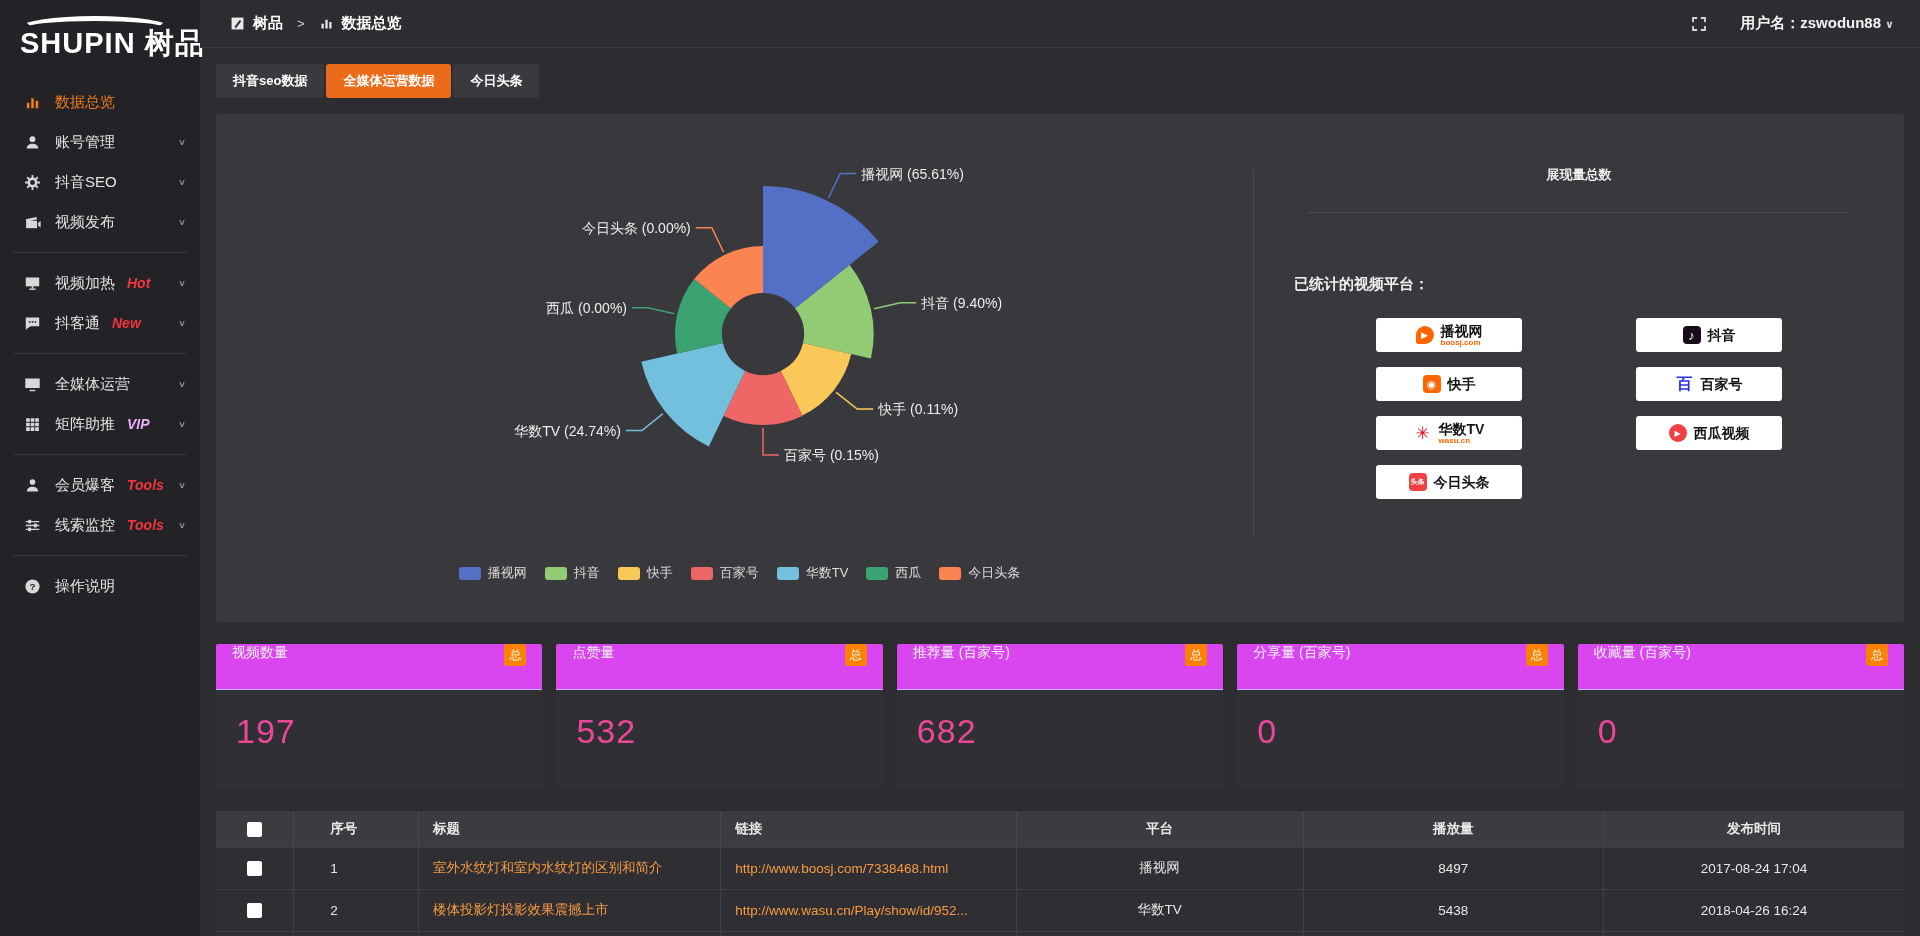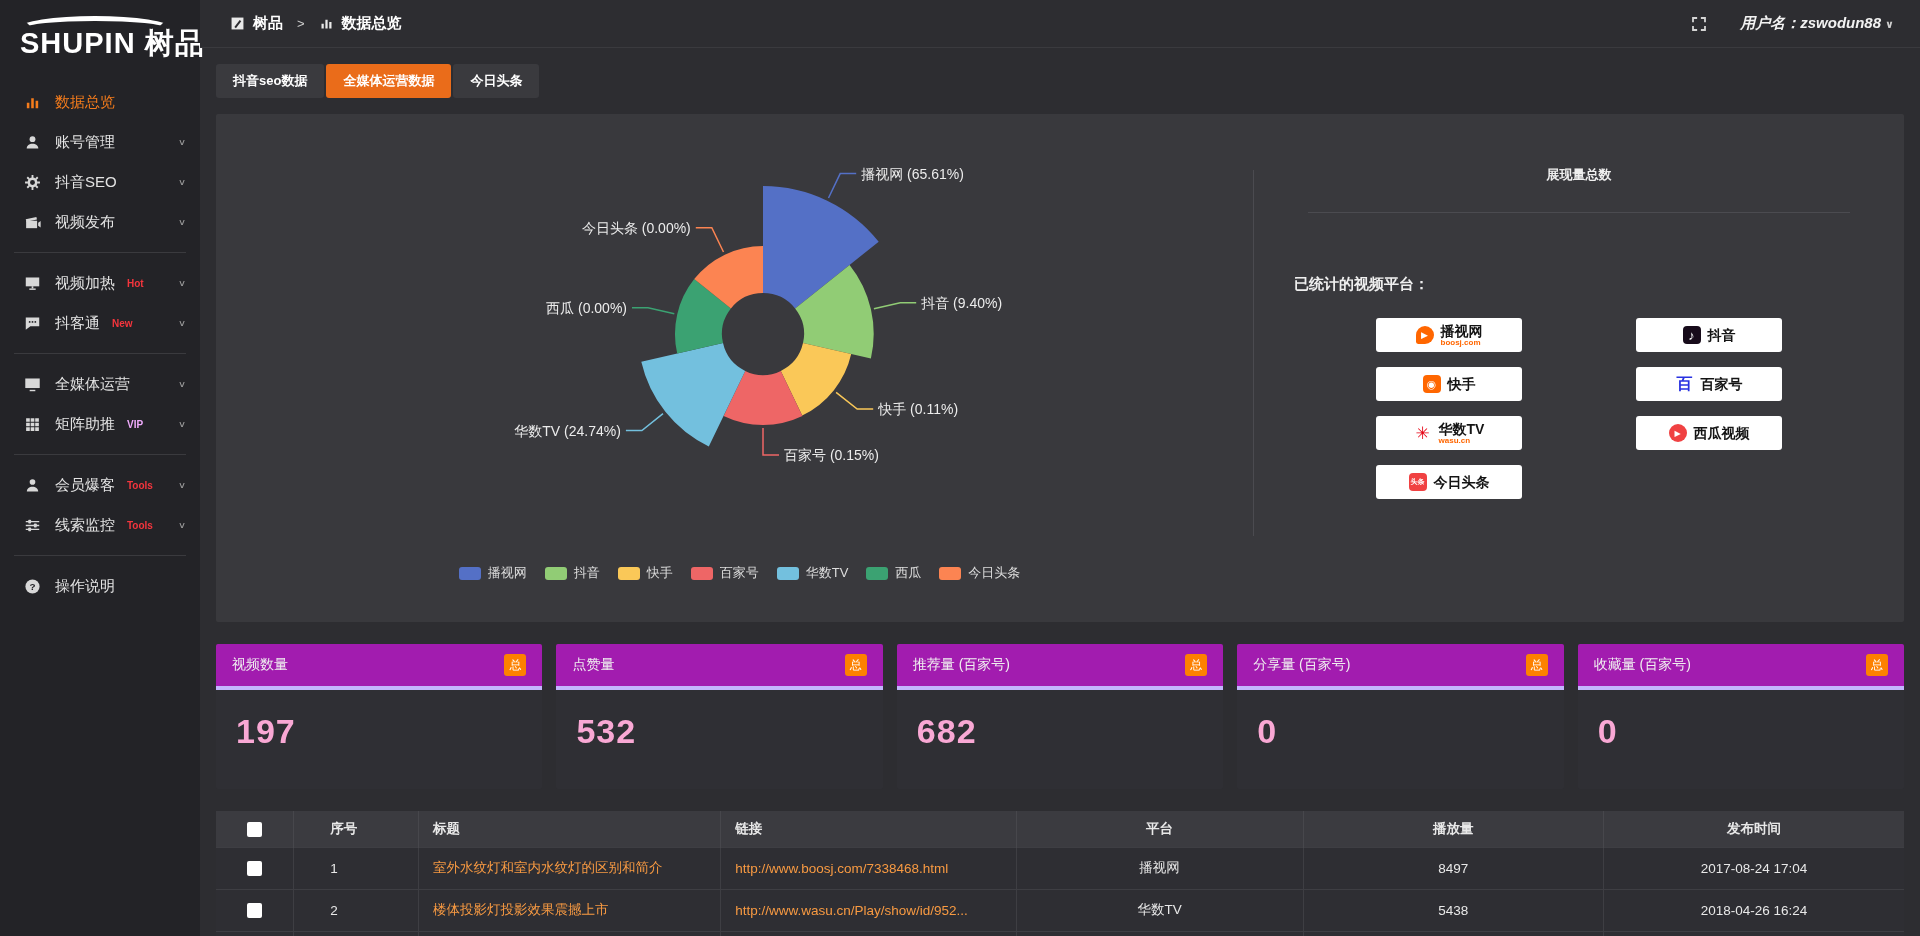--- a/index.html
+++ b/index.html
@@ -12,34 +12,34 @@
   .logo { padding:16px 0 10px 20px; }
   .logo-arc { width:150px; height:24px; border:5px solid transparent; border-top-color:#fff; border-radius:50%; margin-bottom:-16px; }
   .logo-text { font-size:29px; font-weight:900; color:#fff; letter-spacing:1px; white-space:nowrap; }
   .nav { flex:1; padding-top:8px; }
   .nav-item { height:40px; display:flex; align-items:center; padding:0 14px 0 24px; cursor:pointer; font-size:15px; color:#e3e3e3; }
   .nav-item .nav-icon { width:17px; height:17px; margin-right:14px; display:inline-flex; color:#d8d8d8; }
   .nav-item .nav-icon svg { width:17px; height:17px; }
   .nav-item.active { color:#f57c1c; }
   .nav-item.active .nav-icon { color:#f57c1c; }
   .nav-label { font-weight:400; }
-  .nav-tag { font-weight:700; font-size:10px; margin-left:12px; }
+  .nav-tag { font-style:italic; font-weight:700; font-size:14px; margin-left:12px; }
   .nav-tag.red { color:#f5353d; }
   .nav-tag.gold { color:#f0abfc; }
   .chev { margin-left:auto; font-size:11px; color:#9a9a9a; transform:scaleY(.8); }
   .nav-divider { height:1px; background:#3a3a3e; margin:10px 14px; }
 
   
   .main { flex:1; display:flex; flex-direction:column; min-width:0; }
   .topbar { height:48px; flex:0 0 48px; display:flex; align-items:center; padding:0 26px 0 30px; background:#2d2d31; border-bottom:1px solid #3a3a3e; }
   .crumb { display:flex; align-items:center; gap:8px; font-size:15px; font-weight:700; color:#fff; }
   .crumb .c-icon { width:15px; height:15px; display:inline-flex; color:#e9e9e9; }
   .crumb .c-icon svg { width:15px; height:15px; }
   .crumb-sep { color:#cfcfcf; font-size:13px; margin:0 6px; font-weight:400; }
-  .top-right { margin-left:auto; display:flex; align-items:center; gap:32px;font-style:italic; }
+  .top-right { margin-left:auto; display:flex; align-items:center; gap:32px; }
   .fs-icon { width:18px; height:18px; color:#d5d5d5; cursor:pointer; display:inline-flex; }
   .fs-icon svg { width:18px; height:18px; }
   .username { font-size:15px; font-weight:700; color:#f2f2f2; cursor:pointer; }
   .username .chev { font-size:11px; margin-left:4px; color:#cfcfcf; }
 
   
   .content { padding:14px 16px 0; flex:1; }
   .tabs { display:flex; gap:2px; margin:2px 0 16px; }
   .tab { height:34px; padding:0 17px; display:flex; align-items:center; background:#3a3a3e; color:#fff; font-size:13px; font-weight:700; border-radius:3px; cursor:pointer; border:none; }
   .tab.active { background:#ea6c1a; }
@@ -65,24 +65,24 @@
   .b-icon.douyin { background:#170b1a; font-size:13px; }
   .b-icon.kuaishou { background:#f60; font-size:11px; }
   .b-icon.baijiahao { background:transparent; color:#2932e1; font-size:16px; }
   .b-icon.wasu { background:transparent; color:#e60012; font-size:17px; }
   .b-icon.xigua { background:#f04142; border-radius:50%; font-size:8px; }
   .b-icon.toutiao { background:#f04142; font-size:7px; letter-spacing:0; }
 
   
   .cards { display:flex; gap:14px; margin-top:22px; }
   .card { flex:1; height:145px; background:#2f2f34; border-radius:2px; overflow:hidden; }
-  .card-head { height:46px; background:#a21caf; border-bottom:4px solid #c4b5fd; display:flex; align-items:center; justify-content:space-between; padding:0 16px; }
+  .card-head { height:46px; background:#d946ef; border-bottom:1px solid #c4b5fd; display:flex; align-items:flex-start; justify-content:space-between; padding:0 16px; }
   .card-title { font-size:14px; color:#f0f0f0; }
   .badge-zong { width:22px; height:22px; background:#fd8100; border-radius:3px; color:#fff; font-size:12px; display:flex; align-items:center; justify-content:center; cursor:pointer; }
-  .card-value { font-size:34px; font-weight:700; color:#f9a8d4; padding:22px 20px; letter-spacing:1px; }
+  .card-value { font-size:34px; font-weight:400; color:#ec4899; padding:22px 20px; letter-spacing:1px; }
 
   
   .table-wrap { margin-top:22px; }
   table { width:100%; border-collapse:collapse; font-size:13.5px; color:#e8e8e8; table-layout:fixed; }
   thead th { background:#3b3b40; height:36px; font-weight:700; text-align:center; border-right:1px solid #47474c; }
   thead th:last-child { border-right:none; }
   tbody td { background:#2e2e33; height:42px; border-top:1px solid #3e3e43; border-right:1px solid #3e3e43; text-align:center; overflow:hidden; white-space:nowrap; text-overflow:ellipsis; }
   tbody td:last-child { border-right:none; }
   th.al, td.al { text-align:left; padding-left:14px; }
   th.no-col, td.no-col { text-align:left; padding-left:36px; }

